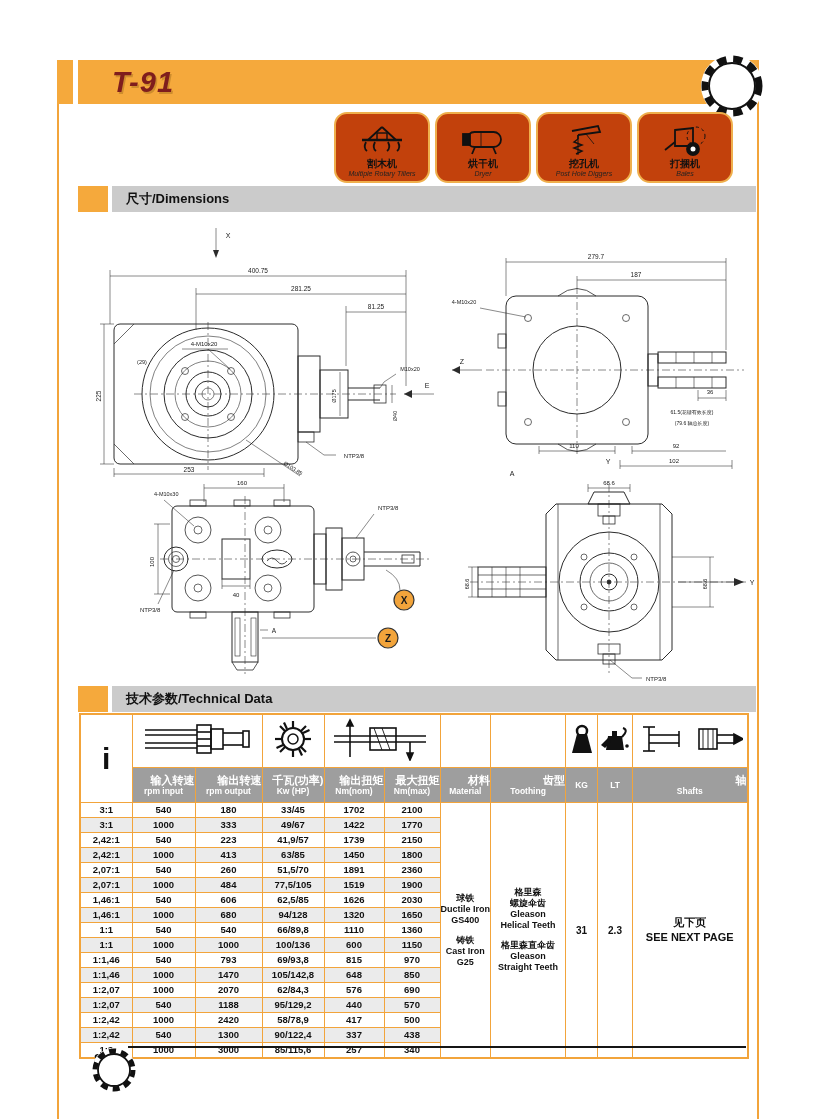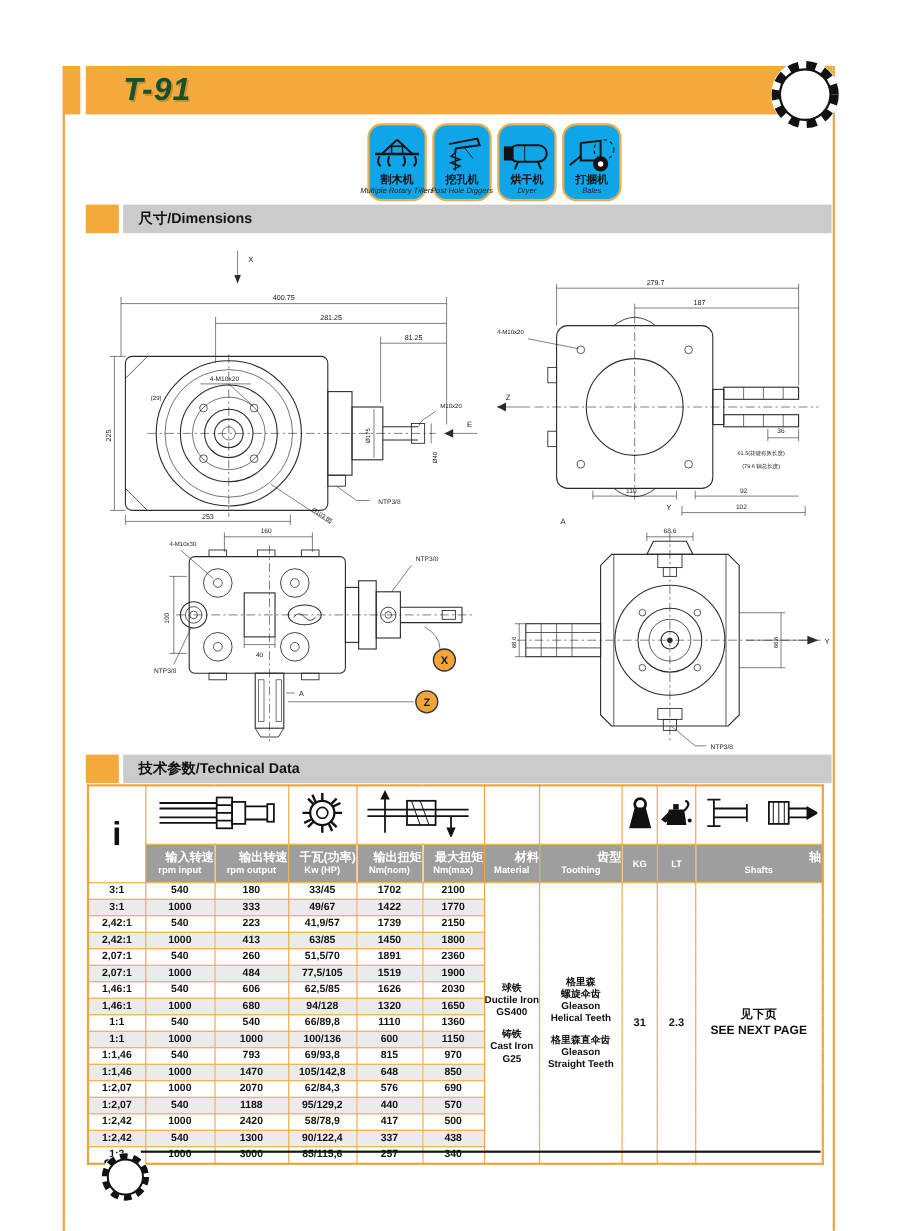--- a/index.html
+++ b/index.html
@@ -5,27 +5,27 @@
   html,body{margin:0;padding:0;background:#fff;}
   .page{position:relative;width:816px;height:1119px;background:#fff;overflow:hidden;
         font-family:"Liberation Sans",sans-serif;color:#111;}
   .edge{position:absolute;top:60px;bottom:0;width:2px;background:#F2A43B;}
   .edge.left{left:57px;} .edge.right{left:757px;}
 
   
   .hdr-square{position:absolute;left:57px;top:60px;width:16px;height:44px;background:#F5A93C;}
   .hdr-bar{position:absolute;left:78px;top:60px;width:679px;height:44px;background:#F5A93C;
            display:flex;align-items:center;padding-left:34px;box-sizing:border-box;}
-  .hdr-title{color:#14532d;font-size:29px;font-weight:bold;font-style:italic;letter-spacing:1px;
+  .hdr-title{color:#7f1d1d;font-size:29px;font-weight:bold;font-style:italic;letter-spacing:1px;
              text-shadow:1.5px 1.5px 0 rgba(90,60,0,.25);}
   .gear{position:absolute;}
 
   
   .apps{position:absolute;left:334px;top:112px;display:flex;gap:5px;}
-  .app-card{width:54px;height:71px;border:2px solid #EFAF4C;border-radius:13px;background:#0ea5e9;
+  .app-card{width:96px;height:71px;border:2px solid #EFAF4C;border-radius:13px;background:#c2410c;
             display:flex;flex-direction:column;align-items:center;justify-content:flex-end;
             padding-bottom:3px;box-sizing:border-box;}
   .app-icon{height:36px;display:flex;align-items:flex-end;justify-content:center;}
   .app-zh{font-size:10px;font-weight:bold;line-height:12px;white-space:nowrap;}
   .app-en{font-size:7px;font-style:italic;line-height:8px;color:#222;white-space:nowrap;}
 
   
   .sec-square{position:absolute;width:30px;height:26px;background:#F5A93C;}
   .sec-bar{position:absolute;left:112px;width:644px;height:26px;background:#CBCBCB;
            font-size:13px;font-weight:bold;line-height:26px;padding-left:14px;box-sizing:border-box;}
@@ -86,43 +86,43 @@
             <path d="M15,18 q-3,6 1,9"></path>
             <path d="M28,18 q3,6 -1,9"></path>
             <path d="M38,18 q3,6 -1,9"></path>
         </svg>
       </div>
       <div class="app-zh">割木机</div>
       <div class="app-en">Multiple Rotary Tillers</div>
     </div>
     <div class="app-card">
       <div class="app-icon">
+        <svg width="44" height="34" viewBox="0 0 44 34" fill="none" stroke="#111" stroke-width="1.8">
+          <rect x="6" y="8" width="34" height="15" rx="7.5"></rect>
+            <rect x="2" y="10" width="7" height="11" fill="#111"></rect>
+          <line x1="14" y1="23" x2="11" y2="30"></line>
+            <line x1="32" y1="23" x2="35" y2="30"></line>
+          <line x1="20" y1="8" x2="20" y2="23" stroke-width="0.8"></line>
+        </svg>
+      </div>
+      <div class="app-zh">烘干机</div>
+      <div class="app-en">Dryer</div>
+    </div>
+    <div class="app-card">
+      <div class="app-icon">
         <svg width="40" height="34" viewBox="0 0 40 34" fill="none" stroke="#111" stroke-width="1.8">
           <polyline points="8,7 34,2 36,8 14,11"></polyline>
             <line x1="14" y1="11" x2="14" y2="15"></line>
           <path d="M14,15 l-4,3 l8,3 l-8,3 l8,3 l-6,3" stroke-width="1.4"></path>
           <line x1="14" y1="15" x2="14" y2="31" stroke-width="1"></line>
           <line x1="22" y1="10" x2="30" y2="20" stroke-width="0.8"></line>
         </svg>
       </div>
       <div class="app-zh">挖孔机</div>
       <div class="app-en">Post Hole Diggers</div>
-    </div>
-    <div class="app-card">
-      <div class="app-icon">
-        <svg width="44" height="34" viewBox="0 0 44 34" fill="none" stroke="#111" stroke-width="1.8">
-          <rect x="6" y="8" width="34" height="15" rx="7.5"></rect>
-            <rect x="2" y="10" width="7" height="11" fill="#111"></rect>
-          <line x1="14" y1="23" x2="11" y2="30"></line>
-            <line x1="32" y1="23" x2="35" y2="30"></line>
-          <line x1="20" y1="8" x2="20" y2="23" stroke-width="0.8"></line>
-        </svg>
-      </div>
-      <div class="app-zh">烘干机</div>
-      <div class="app-en">Dryer</div>
     </div>
     <div class="app-card">
       <div class="app-icon">
         <svg width="44" height="34" viewBox="0 0 44 34" fill="none" stroke="#111" stroke-width="1.8">
           <circle cx="33" cy="12" r="9" stroke-dasharray="3 3" stroke-width="1"></circle>
           <path d="M12,6 L30,4 L30,22 L12,22 Z"></path>
             <line x1="2" y1="26" x2="12" y2="18"></line>
           <circle cx="30" cy="25" r="6" fill="#111"></circle>
             <circle cx="30" cy="25" r="2.5" fill="#fff" stroke="none"></circle>
         </svg>

